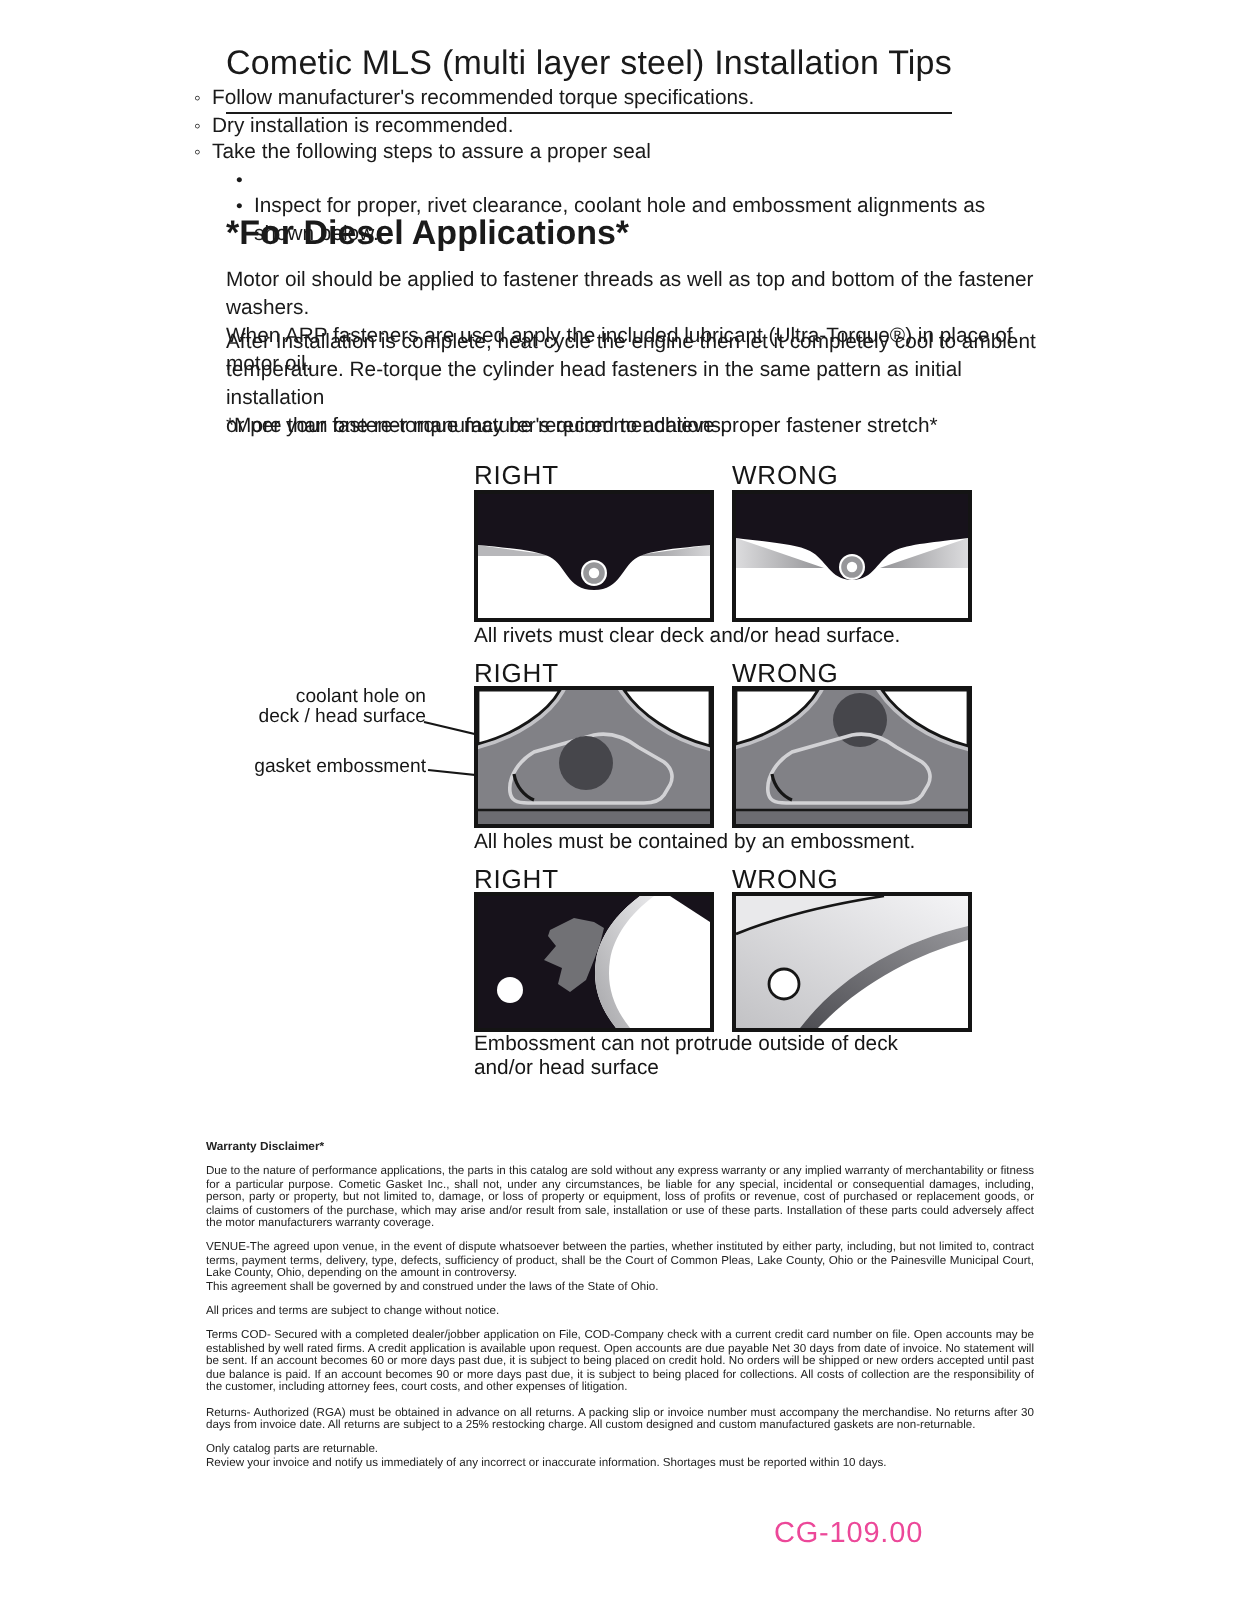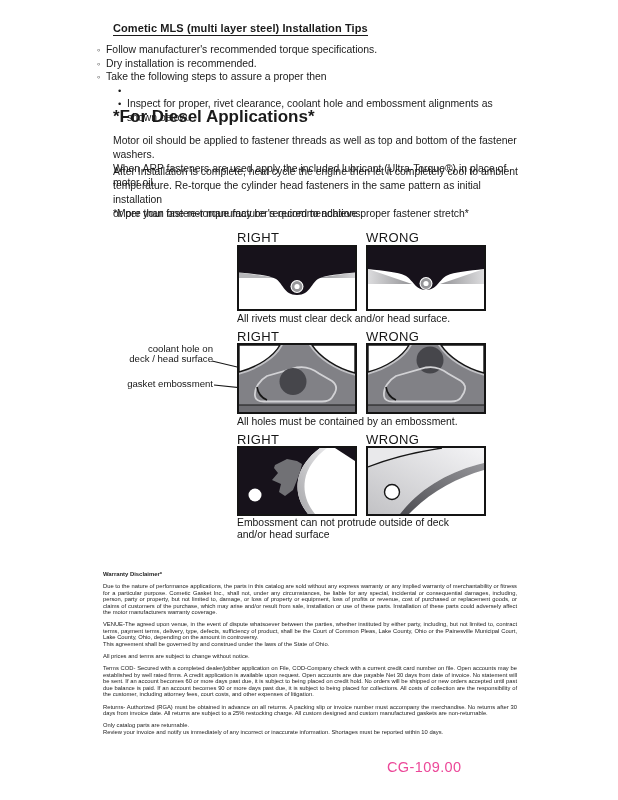--- a/index.html
+++ b/index.html
@@ -2,22 +2,22 @@
 <html><head>
 <meta charset="utf-8">
 <style>
   * { margin:0; padding:0; box-sizing:border-box; }
   html,body { background:#ffffff; }
   body { font-family:"Liberation Sans","DejaVu Sans",sans-serif; color:#1a1a1a; }
   .page { position:relative; width:618px; height:800px; background:#fff; overflow:hidden; }
   .abs { position:absolute; }
   .pre { white-space:pre-line; }
 
-  .title { left:113px; top:22px; font-size:11px; font-weight:bold; letter-spacing:.1px;
-           border-bottom:1.6px solid #1a1a1a; padding-bottom:1px; }
+  .title { left:113px; top:22px; font-size:17px; font-weight:normal; letter-spacing:.1px;
+           border-bottom:1.6px solid #1a1a1a; padding-bottom:14px; }
 
   .tips { left:97px; top:43px; width:424px; font-size:10.4px; line-height:13.6px; }
   .tip-row { display:flex; }
   .tip-row.sub { padding-left:21px; }
   .tip-marker { width:9px; flex:0 0 9px; font-size:9.5px; }
 
   .diesel-heading { left:113px; top:107px; font-size:17px; font-weight:bold; }
   .body-par { left:113px; width:408px; font-size:10.4px; line-height:13.9px; }
   .p1 { top:134px; } .p2 { top:165px; } .pnote { top:207px; }
 
@@ -48,21 +48,21 @@
     <div class="tip-row">
       <span class="tip-marker">◦</span>
       <span>Follow manufacturer's recommended torque specifications.</span>
     </div>
     <div class="tip-row">
       <span class="tip-marker">◦</span>
       <span>Dry installation is recommended.</span>
     </div>
     <div class="tip-row">
       <span class="tip-marker">◦</span>
-      <span>Take the following steps to assure a proper then</span>
+      <span>Take the following steps to assure a proper seal</span>
     </div>
     <div class="tip-row sub">
       <span class="tip-marker">•</span>
     </div>
     <div class="tip-row sub">
       <span class="tip-marker">•</span>
       <span>Inspect for proper, rivet clearance, coolant hole and embossment alignments as shown below.</span>
     </div>
   </div>
 

